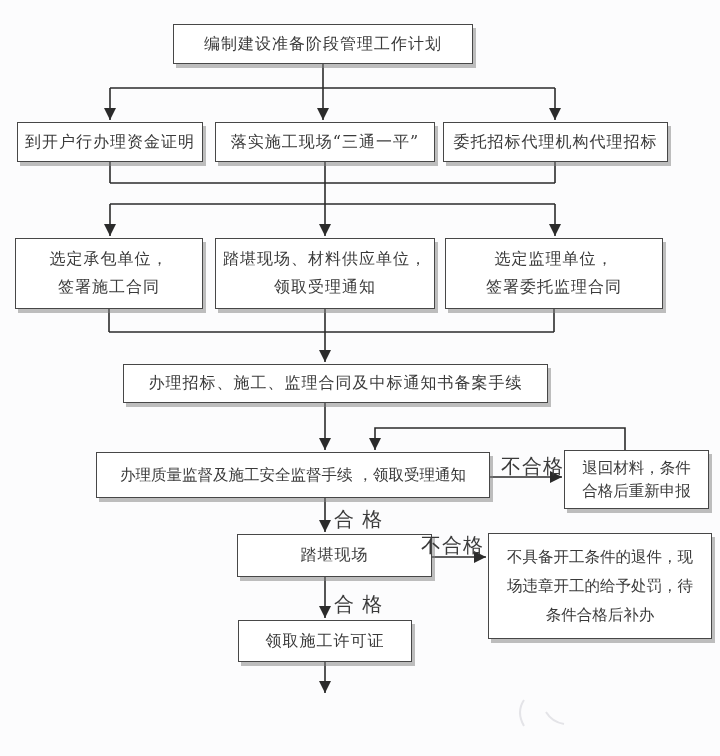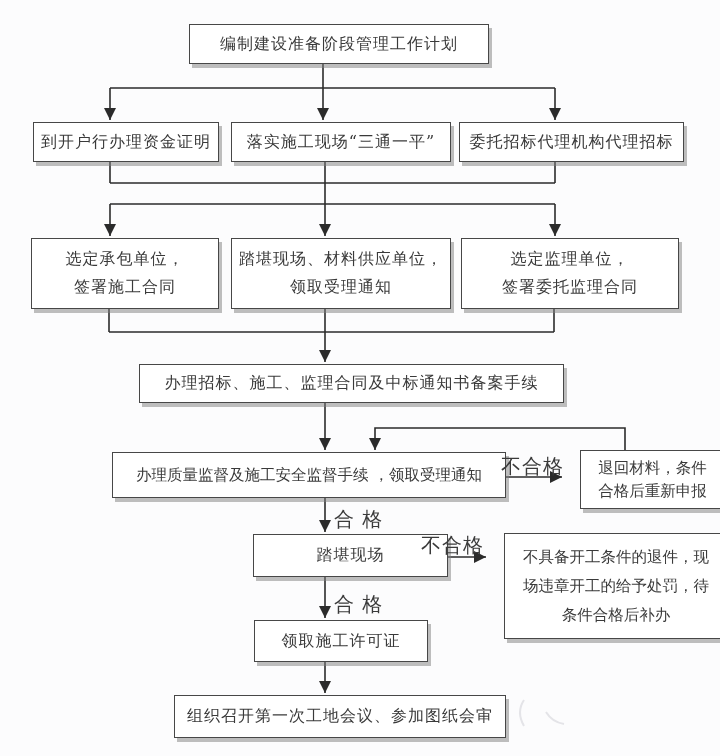--- a/index.html
+++ b/index.html
@@ -8,21 +8,21 @@
     background:#fcfcfd; overflow:hidden;
     font-family:"DejaVu Serif","Liberation Serif",serif;
   }
   svg.connectors { position:absolute; left:0; top:0; width:720px; height:756px; }
   .node {
     position:absolute; box-sizing:border-box;
     background:#ffffff; border:1.5px solid #474747;
     box-shadow:3px 4px 0 rgba(125,125,125,.5);
     display:flex; flex-direction:column; align-items:center; justify-content:center;
     text-align:center; font-size:16px; color:#3a3a3a;
-    letter-spacing:1px; line-height:1.3;margin-left:16px;
+    letter-spacing:1px; line-height:1.3;
   }
   .node.spread { justify-content:space-evenly; padding:4px 2px; }
   .node.tight { letter-spacing:0; font-size:15.5px; }
   .edge-label {
     position:absolute; font-size:20px; color:#3a3a3a;
     letter-spacing:1px; white-space:nowrap;
   }
 </style>
 </head>
 <body>
@@ -103,20 +103,19 @@
 
   <div class="node" style="left:237px;top:534px;width:195px;height:43px">踏堪现场</div>
   <div class="node spread tight" style="left:488px;top:533px;width:224px;height:106px">
     <div>不具备开工条件的退件，现</div>
     <div>场违章开工的给予处罚，待</div>
     <div>条件合格后补办</div>
   </div>
 
   <div class="node" style="left:238px;top:620px;width:174px;height:42px">领取施工许可证</div>
 
-  <div class="node" style="left:158px;top:695px;width:332px;height:43px">组织召开第一次工地会议、参加图纸会审</div>
 
   <div class="edge-label" style="left:334px;top:506px">合 格</div>
   <div class="edge-label" style="left:501px;top:453px">不合格</div>
   <div class="edge-label" style="left:421px;top:532px">不合格</div>
   <div class="edge-label" style="left:334px;top:591px">合 格</div>
 
 </div>
 
 </body></html>

